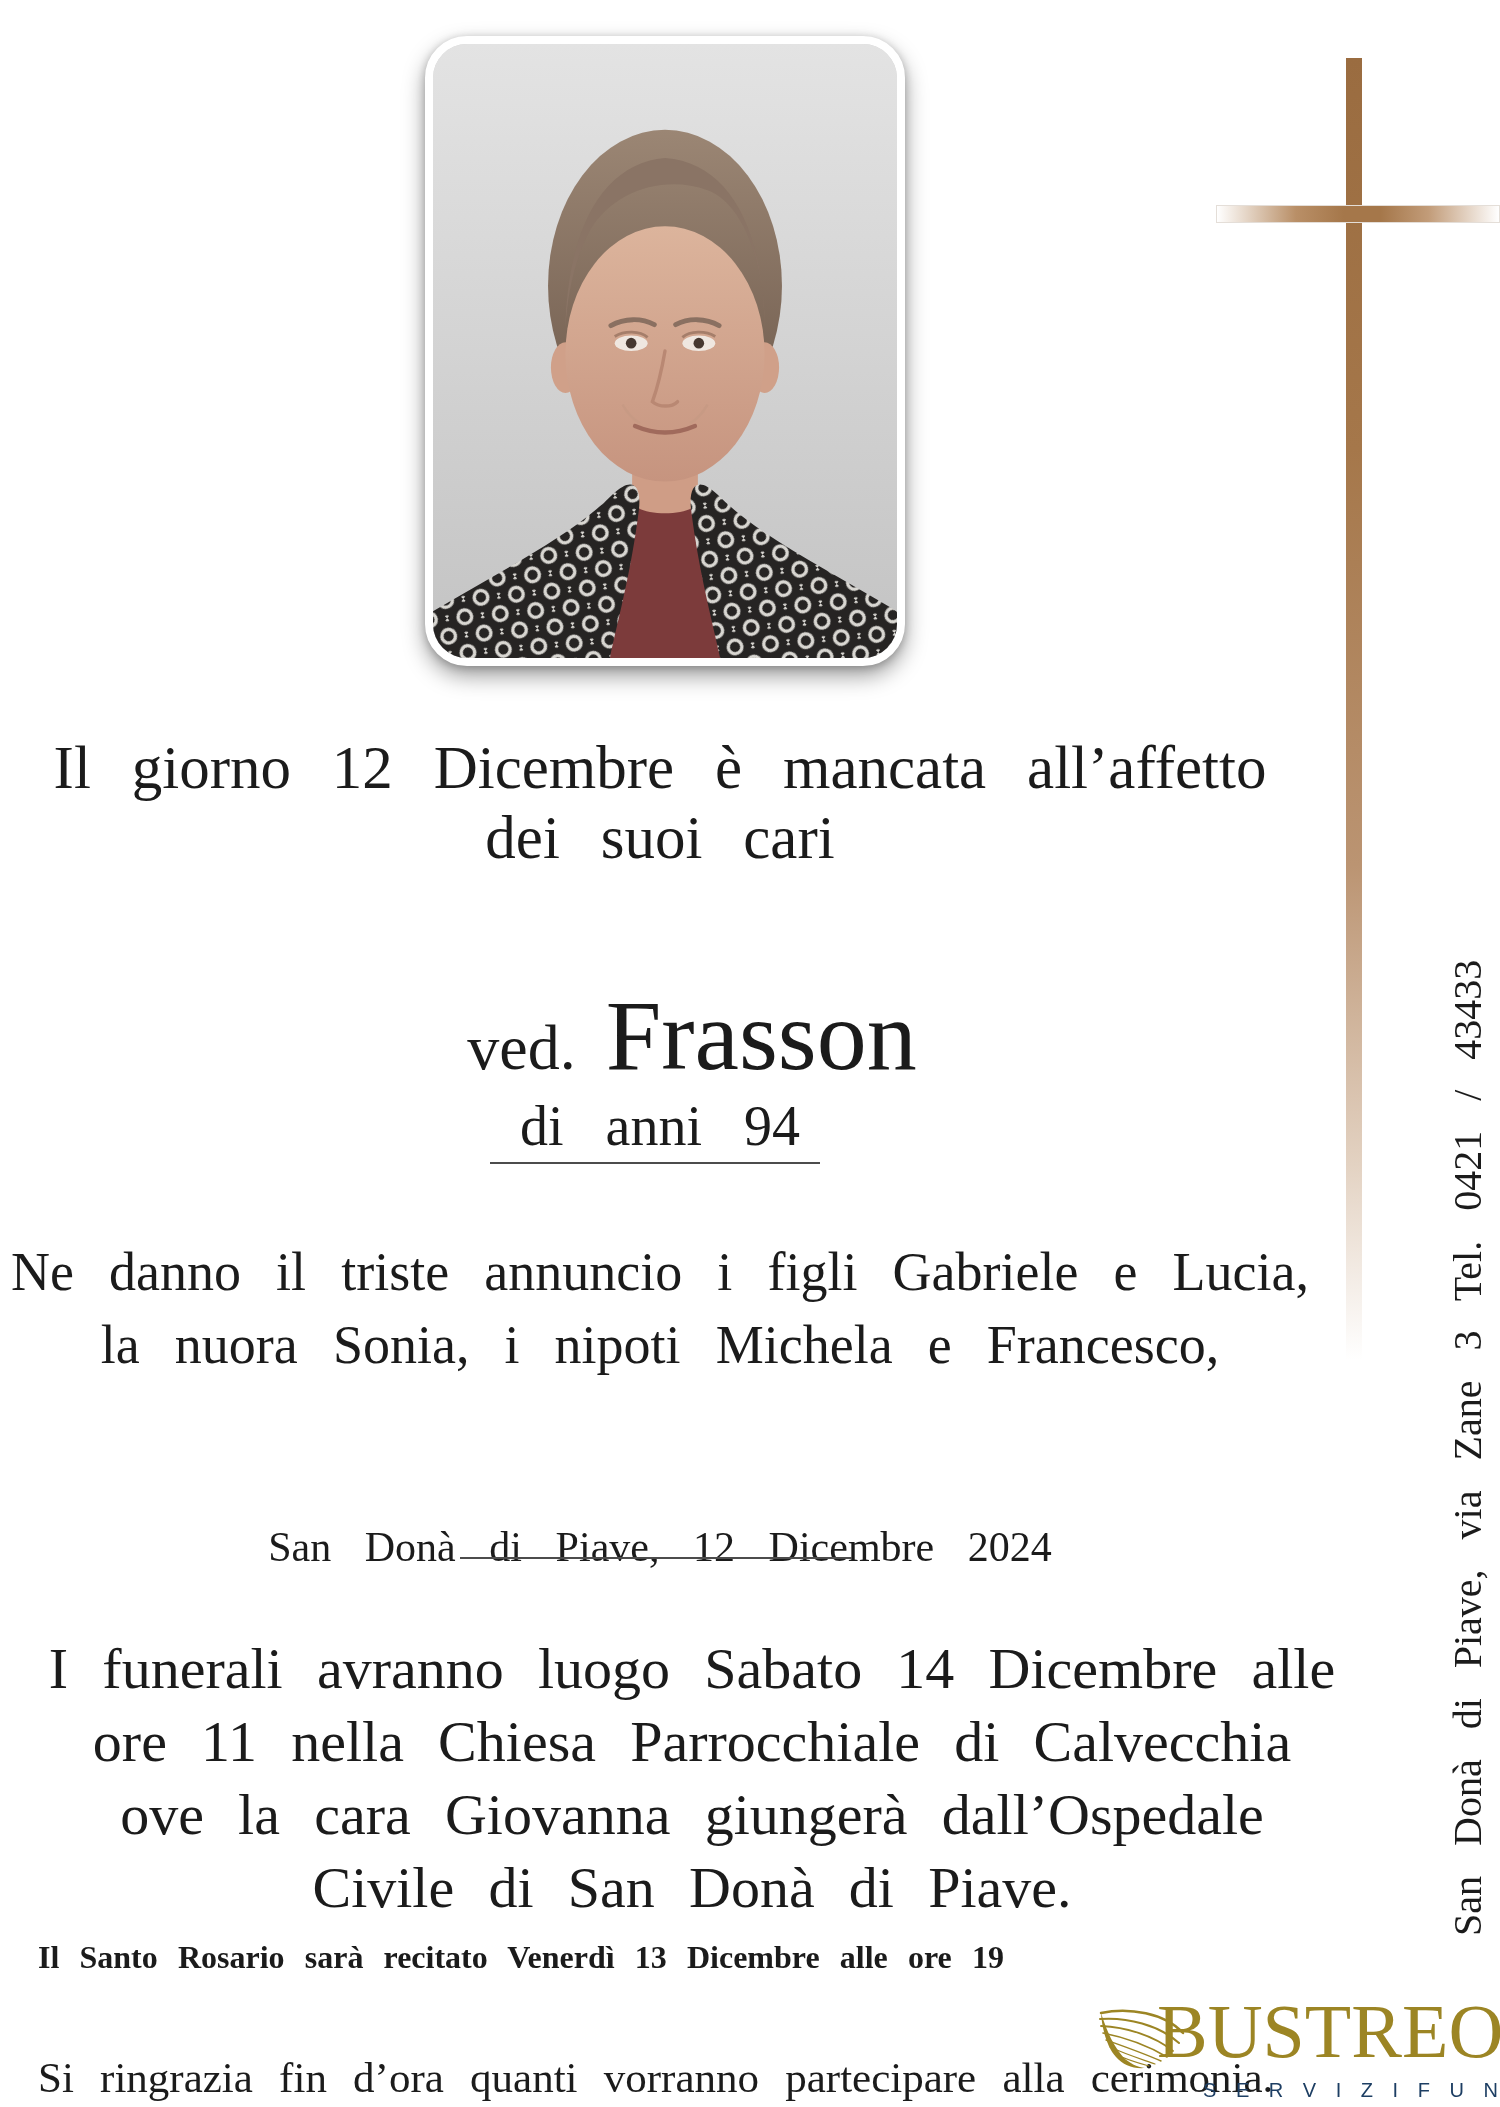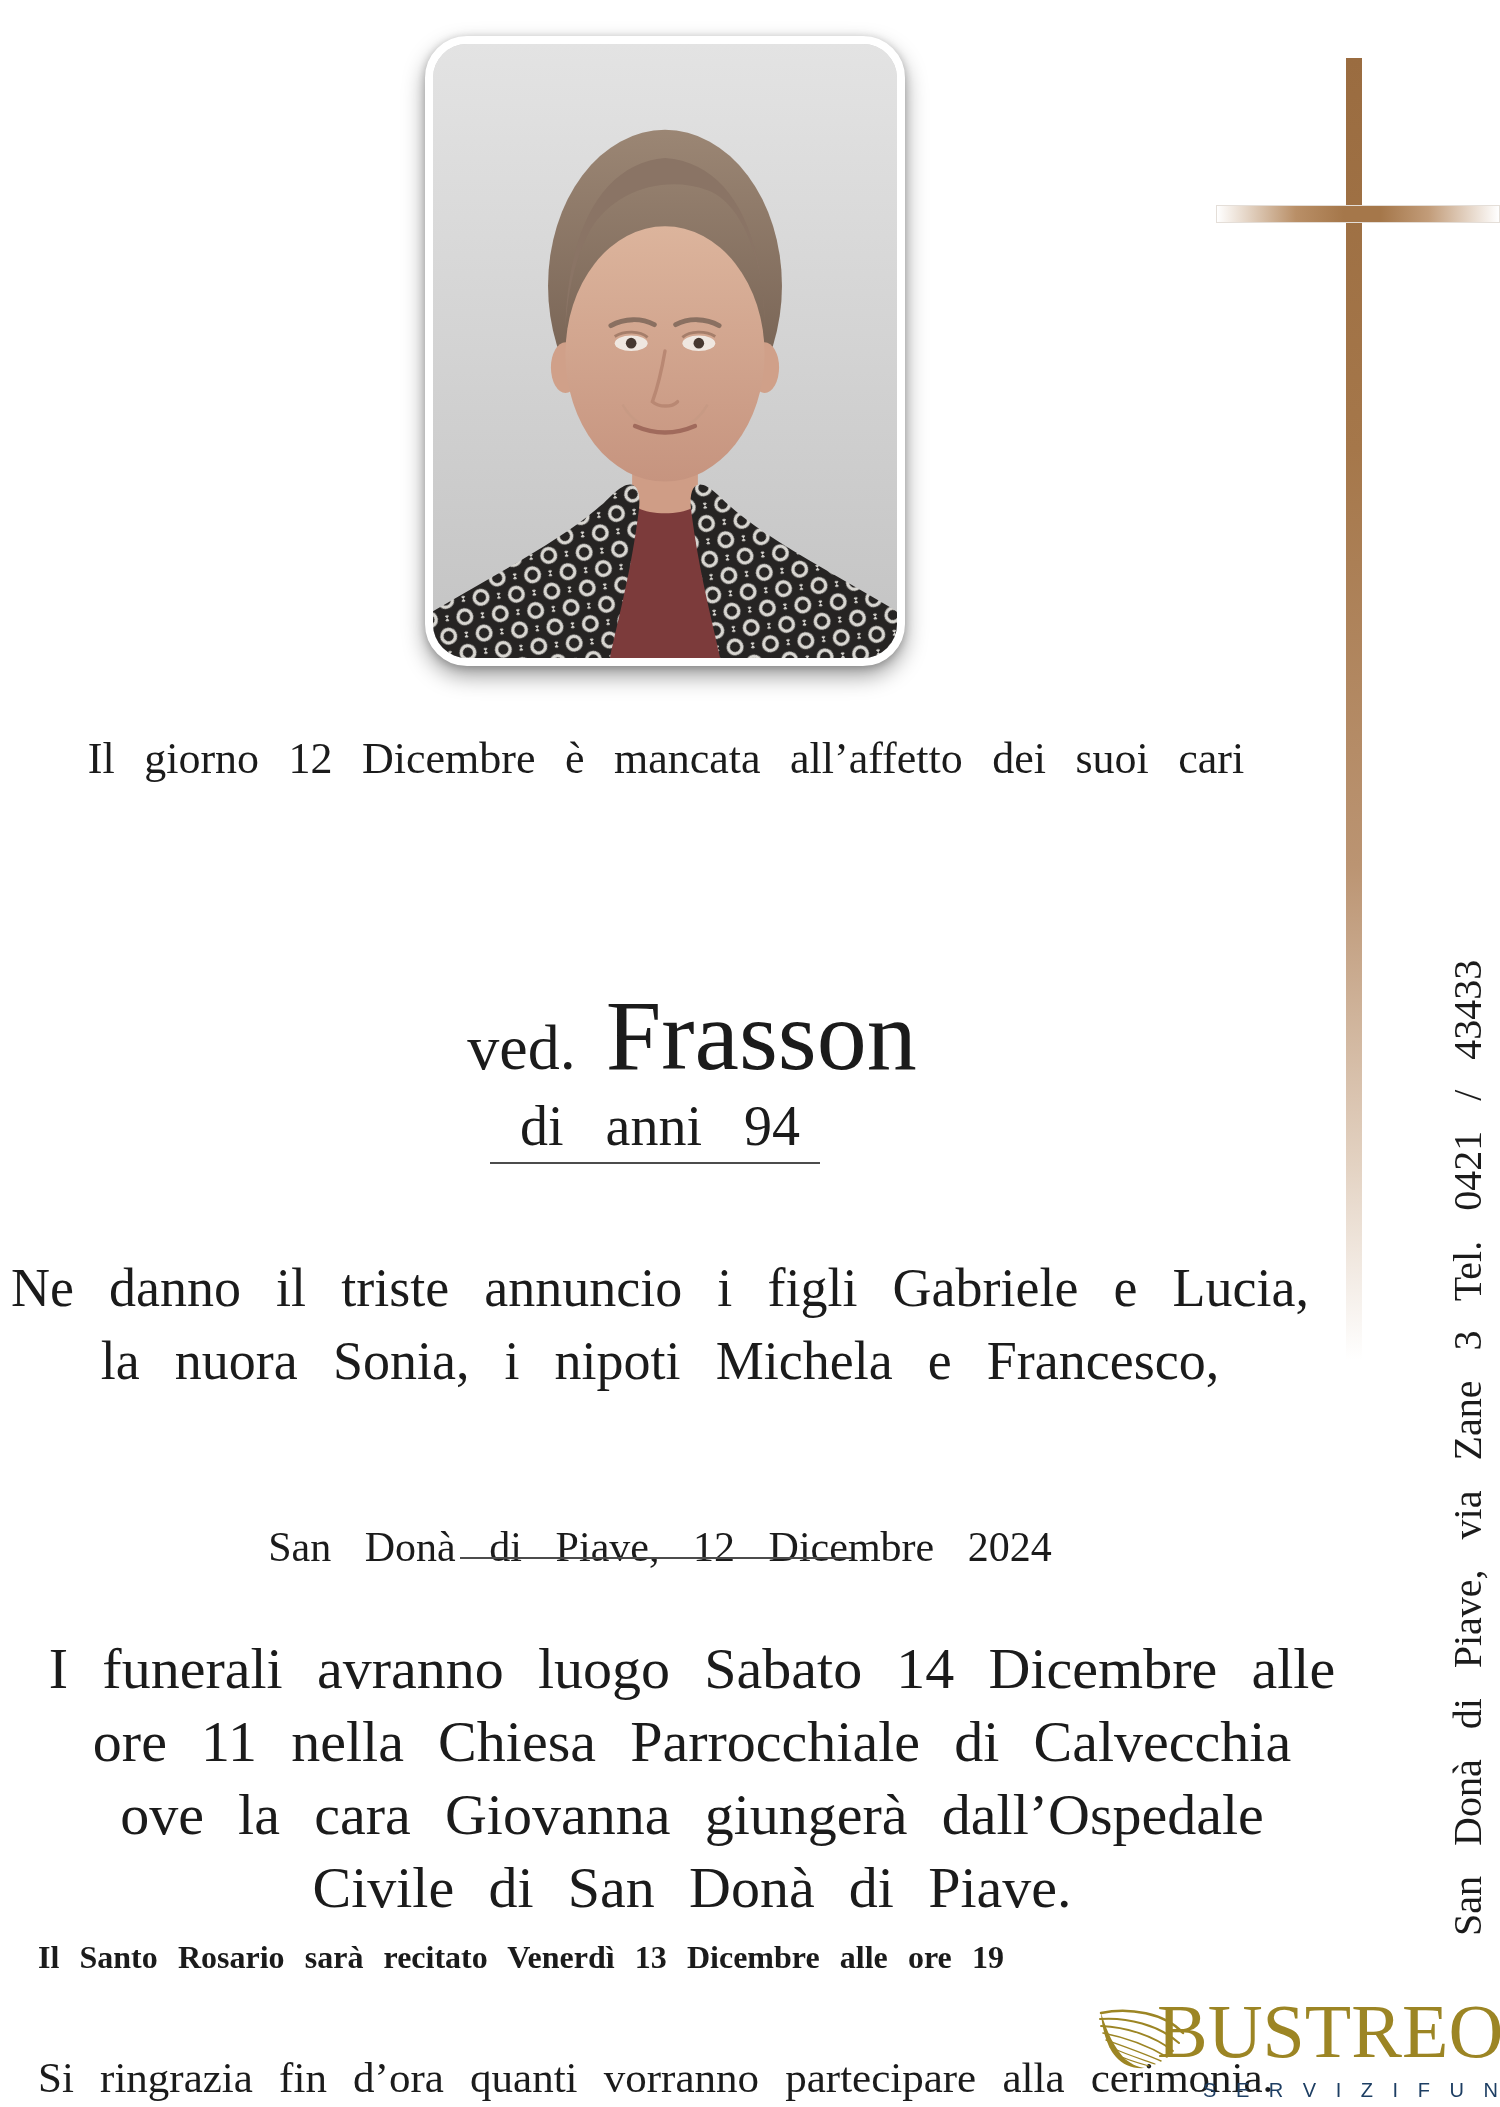--- a/index.html
+++ b/index.html
@@ -25,30 +25,30 @@
     left:1346px;top:58px;width:16px;height:1302px;
     background:linear-gradient(to bottom,#9a6c40 0%,#a5774a 30%,#bb9472 62%,#e3d2c2 85%,rgba(255,255,255,0) 100%);
   }
   .cross-h{
     left:1216px;top:205px;width:282px;height:16px;
     border:1px solid #e4ded8;
     background:linear-gradient(to right,rgba(255,255,255,.05) 0%,#b98f67 28%,#a5774a 45%,#a5774a 58%,#c29c79 75%,rgba(255,255,255,.05) 100%);
   }
 
   
-  .intro{top:733px;font-size:44px;word-spacing:.42em;margin-left:6px;}
+  .intro{top:733px;font-size:61px;word-spacing:.42em;}
   .name{top:798px;font-size:134px;line-height:1.05;white-space:nowrap;}
   .name .first{margin-right:88px;}
   .vedline{top:986px;line-height:1;white-space:nowrap;padding-left:32px;}
   .vedline .ved{font-size:64px;margin-right:30px;}
   .vedline .frasson{font-size:100px;}
   .ageline{top:1094px;font-size:56px;word-spacing:.5em;}
   .rule{height:2px;background:#4c4c4c;}
   .rule1{left:490px;top:1162px;width:330px;}
-  .family{top:1236px;font-size:54px;line-height:73px;word-spacing:.4em;margin-top:16px;}
+  .family{top:1236px;font-size:54px;line-height:73px;word-spacing:.4em;}
   .placedate{top:1523px;font-size:42px;word-spacing:.55em;}
   .rule2{left:460px;top:1557px;width:392px;}
   .funeral{top:1632px;font-size:58px;line-height:73px;word-spacing:.34em;padding-left:32px;}
   .rosary{left:38px;top:1928px;width:1282px;text-align:left;font-size:32px;line-height:59px;word-spacing:.38em;font-weight:bold;}
   .thanks{left:38px;top:2053px;width:1282px;text-align:left;font-size:43px;word-spacing:.36em;}
 
   
   .vcontact{
     left:1090px;top:1530px;width:760px;height:52px;
     transform:rotate(-90deg);transform-origin:center;

